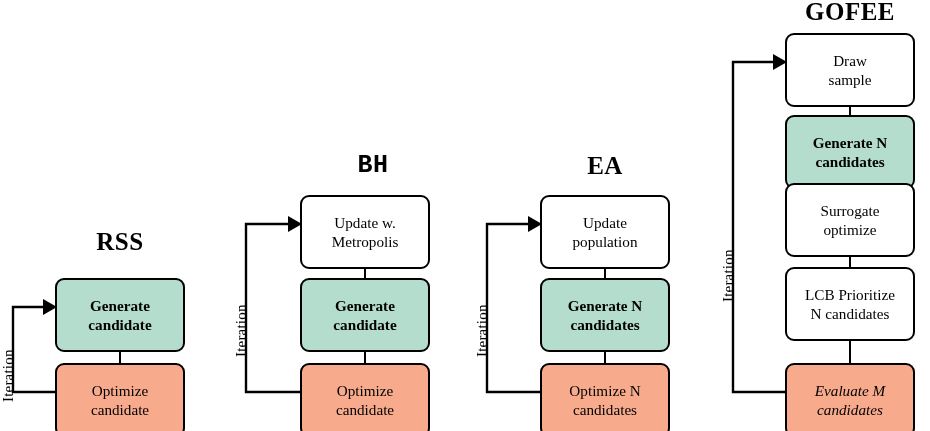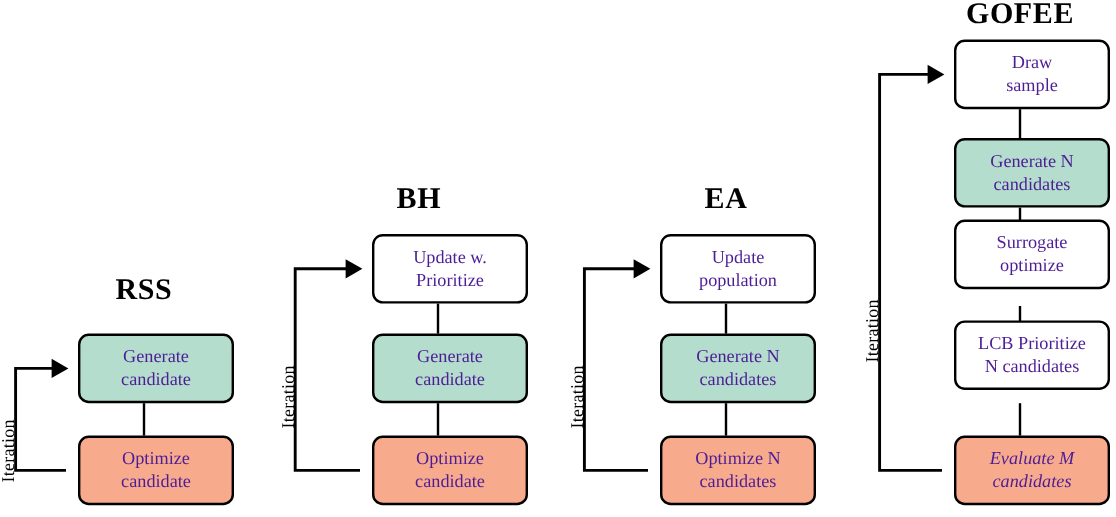--- a/index.html
+++ b/index.html
@@ -31,42 +31,41 @@
     font-size: 25px;
     line-height: 28px;
     color: #000000;
     text-align: center;
     white-space: nowrap;
     letter-spacing: 0.5px;
   }
   .box {
     position: absolute;
     width: 130px;
-    height: 58px;
+    height: 74px;
     box-sizing: border-box;
     border: 2.4px solid #000000;
     border-radius: 9px;
     background: #ffffff;
     display: flex;
     align-items: center;
     justify-content: center;
     text-align: center;
     font-size: 15.2px;
     line-height: 19px;
-    color: #4c1d95;
+    color: #000000;
     font-family: "Liberation Serif", "DejaVu Serif", serif;
     z-index: 3;
-    margin-left: 10px;
   }
   .box .box-text {
     display: block;
     padding: 0 3px;
     white-space: pre-line;
   }
-  .box.green { background: #b4ddcd; }
+  .box.green { background: #b4ddcd; font-weight: bold; }
   .box.orange { background: #f8ab8c; }
   .box.white { background: #ffffff; }
 
   .connector {
     position: absolute;
     width: 2.4px;
     background: #000000;
     z-index: 1;
   }
 
@@ -110,28 +109,28 @@
     </div>
 
     <svg class="loop-svg" width="930" height="431">
       <path d="M 55 392 L 13 392 L 13 307 L 44 307" fill="none" stroke="#000000" stroke-width="2.4"></path>
       <polygon points="43,299 57,307 43,315" fill="#000000"></polygon>
     </svg>
     <div class="loop-label" style="left:17px; top:385px;">Iteration</div>
   </div>
 
   <div class="column">
-    <div class="col-title" style="left:284px; top:152px; width:130px;">BH</div>
+    <div class="col-title" style="left:308px; top:152px; width:130px;font-family:Liberation Mono, monospace;">BH</div>
 
     <div class="connector" style="left:363.8px; top:253px; height:25px;"></div>
     <div class="connector" style="left:363.8px; top:336px; height:27px;"></div>
 
     <div class="box white" style="left:300px; top:195px;">
       <span class="box-text">Update w.
-Prioritize</span>
+Metropolis</span>
     </div>
     <div class="box green" style="left:300px; top:278px;">
       <span class="box-text">Generate
 candidate</span>
     </div>
     <div class="box orange" style="left:300px; top:363px;">
       <span class="box-text">Optimize
 candidate</span>
     </div>
 

